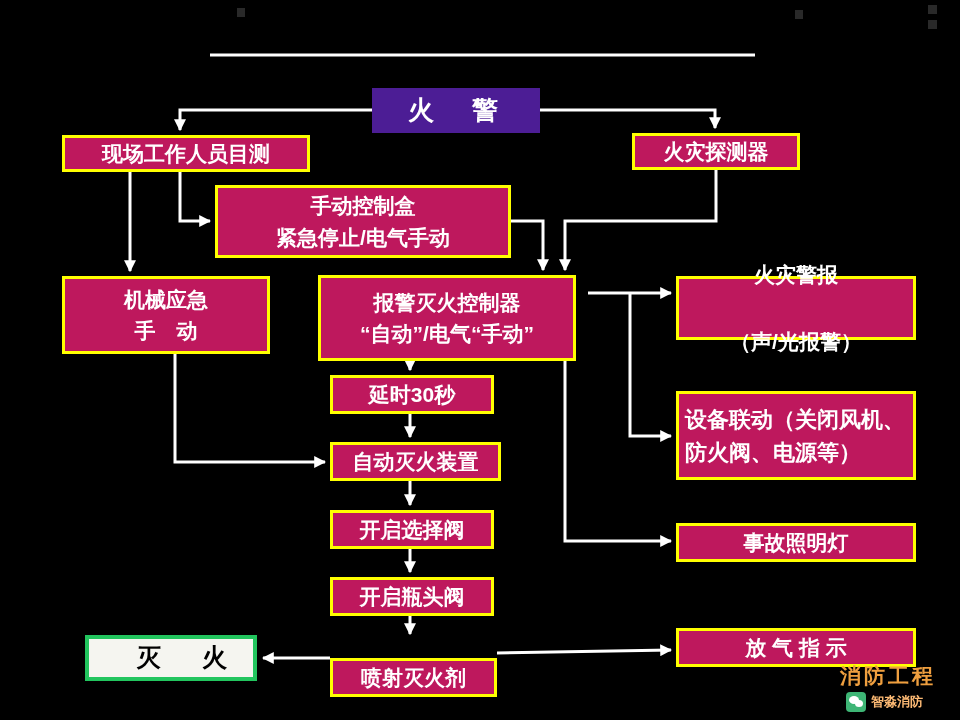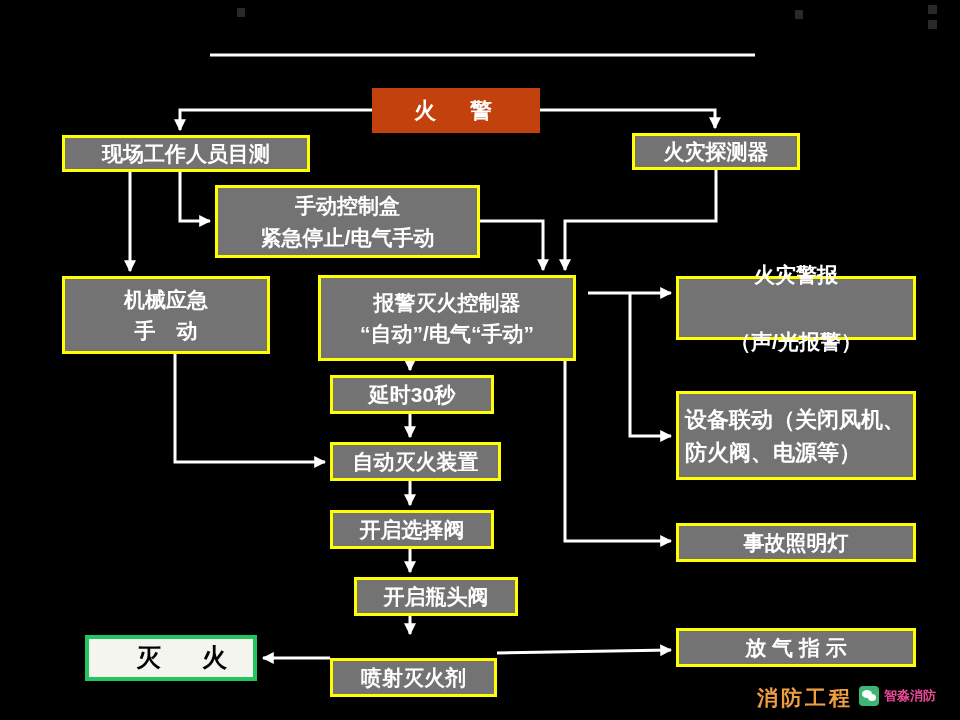--- a/index.html
+++ b/index.html
@@ -1,43 +1,43 @@
 <!DOCTYPE html>
 <html><head>
 <meta charset="utf-8">
 <style>
   html,body{margin:0;padding:0;background:#000;}
   .stage{
     position:relative;width:960px;height:720px;background:#000;overflow:hidden;
     font-family:"Liberation Sans","DejaVu Sans",sans-serif;
   }
   .node{
-    position:absolute;box-sizing:border-box;background:#737373;
+    position:absolute;box-sizing:border-box;background:#be185d;
     border:3px solid #ffff00;color:#fff;font-weight:bold;
     display:flex;flex-direction:column;align-items:center;justify-content:center;
     font-size:21px;line-height:1.5;text-align:center;padding:2px 6px;
   }
-  .node.fire{background:#c2410c;border:none;font-size:22px;letter-spacing:6px;}
+  .node.fire{background:#4c1d95;border:none;font-size:26px;letter-spacing:6px;}
   .node.extinguish{background:#f5f5f0;border:4px solid #22c55e;color:#000;font-size:25px;letter-spacing:8px;padding-left:35px;}
   .node.left-align{align-items:flex-start;text-align:left;font-size:22px;}
   .wires{position:absolute;left:0;top:0;pointer-events:none;}
   .wires polyline,.wires line{stroke:#ffffff;stroke-width:3;fill:none;}
-  .brand{position:absolute;right:24px;bottom:8px;display:flex;flex-direction:row;align-items:flex-start;}
+  .brand{position:absolute;right:24px;bottom:8px;display:flex;flex-direction:column;align-items:flex-start;}
   .brand-title{color:#ef9f3f;font-size:21px;font-weight:bold;letter-spacing:3px;}
   .wechat{display:flex;align-items:center;gap:5px;margin-top:2px;margin-left:6px;}
   .wc-icon{
     width:20px;height:20px;background:#3eb575;border-radius:4px;position:relative;display:inline-block;
   }
   .wc-icon::before{
     content:"";position:absolute;left:3px;top:4px;width:10px;height:8px;background:#fff;border-radius:50%;
   }
   .wc-icon::after{
     content:"";position:absolute;left:9px;top:8px;width:8px;height:7px;background:#fff;border-radius:50%;
   }
-  .wc-name{color:#ec4899;font-size:13px;font-weight:bold;}
+  .wc-name{color:#fdba74;font-size:13px;font-weight:bold;}
   .corner-artifact{position:absolute;background:#4a4a4a;opacity:.55;}
 </style>
 </head>
 <body>
 
 <div class="stage">
 
   <svg class="wires" width="960" height="720">
     <defs>
       <marker id="arrow" viewBox="0 0 10 10" refX="9" refY="5" markerWidth="4" markerHeight="4" orient="auto-start-reverse">
@@ -92,21 +92,21 @@
   </div>
 
   <div class="node" style="left:62px;top:135px;width:248px;height:37px;">
     <span>现场工作人员目测</span>
   </div>
 
   <div class="node" style="left:632px;top:133px;width:168px;height:37px;">
     <span>火灾探测器</span>
   </div>
 
-  <div class="node" style="left:215px;top:185px;width:265px;height:73px;justify-content:center;">
+  <div class="node" style="left:215px;top:185px;width:296px;height:73px;justify-content:center;">
     <span>手动控制盒</span>
     <span>紧急停止/电气手动</span>
   </div>
 
   <div class="node" style="left:62px;top:276px;width:208px;height:78px;">
     <span>机械应急</span>
     <span>手　动</span>
   </div>
 
   <div class="node" style="left:318px;top:275px;width:258px;height:86px;">
@@ -132,21 +132,21 @@
   </div>
 
   <div class="node" style="left:330px;top:510px;width:164px;height:39px;">
     <span>开启选择阀</span>
   </div>
 
   <div class="node" style="left:676px;top:523px;width:240px;height:39px;">
     <span>事故照明灯</span>
   </div>
 
-  <div class="node" style="left:330px;top:577px;width:164px;height:39px;margin-left:24px;">
+  <div class="node" style="left:330px;top:577px;width:164px;height:39px;">
     <span>开启瓶头阀</span>
   </div>
 
   <div class="node" style="left:330px;top:658px;width:167px;height:39px;">
     <span>喷射灭火剂</span>
   </div>
 
   <div class="node extinguish" style="left:85px;top:635px;width:172px;height:46px;">
     <span>灭　火</span>
   </div>

